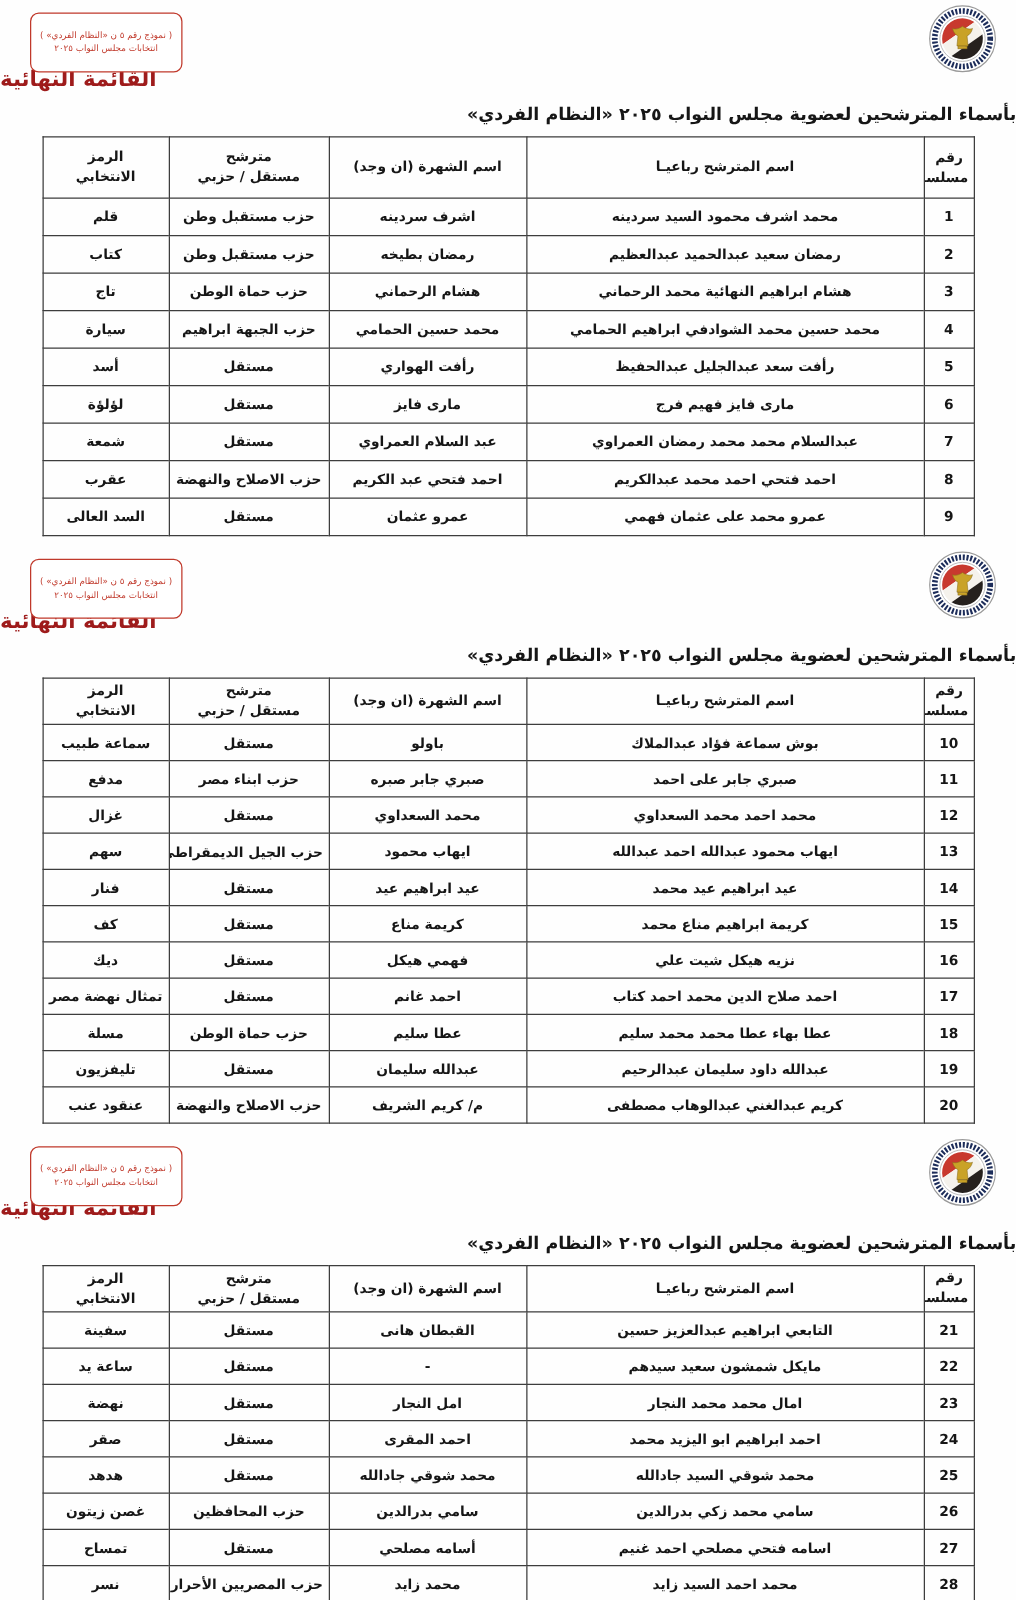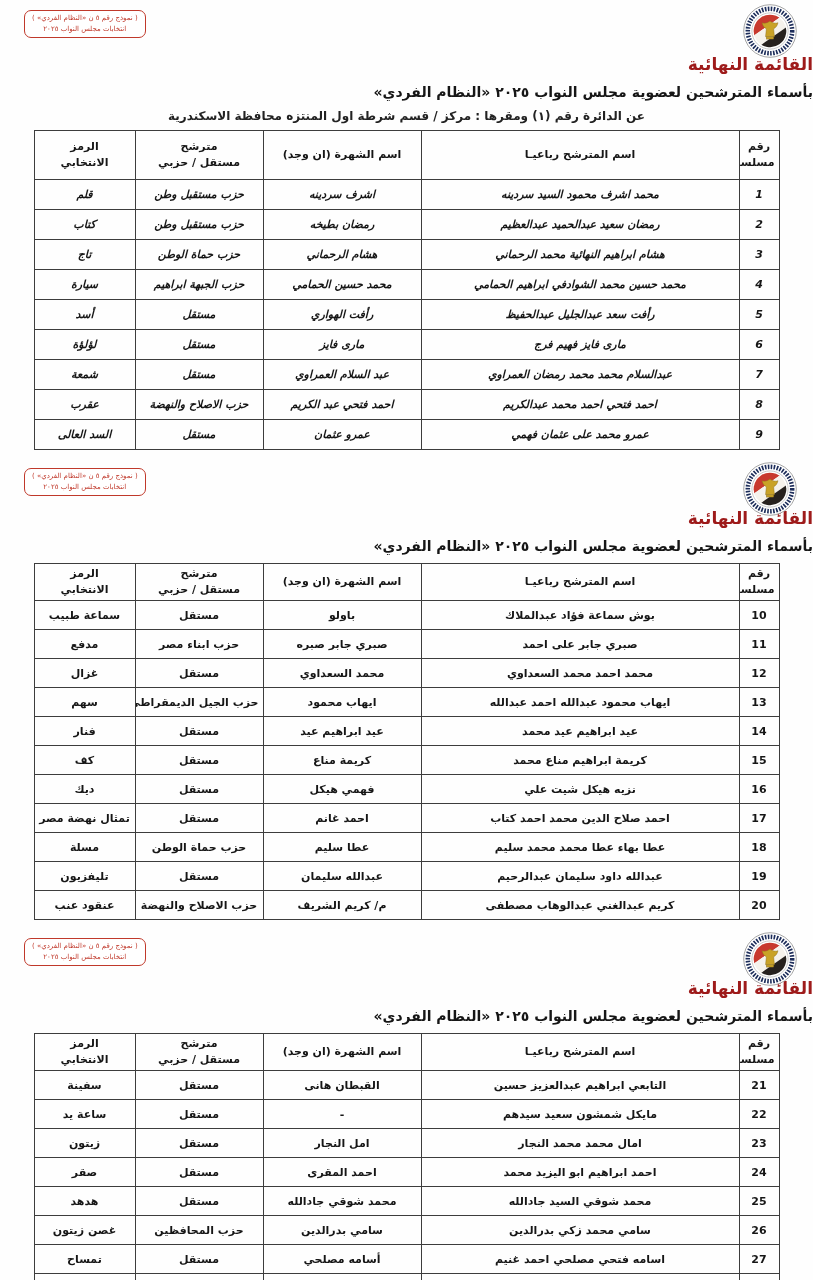--- a/index.html
+++ b/index.html
@@ -6,27 +6,27 @@
   .page{
     width:813px;height:1280px;margin:0 auto;position:relative;
     background:#fefefe;overflow:hidden;direction:rtl;
     font-family:"DejaVu Sans",sans-serif;color:#1c1c1c;
   }
   .list-section{position:relative;}
   .sec-head{position:relative;height:54px;}
   .sec-head.short{height:50px;}
   .stamp{
     position:absolute;left:24px;top:10px;direction:rtl;
-    border:1px solid #c0392b;border-radius:7px;padding:2px 7px;
+    border:1px solid #c0392b;border-radius:7px;padding:12px 7px;
     color:#c0392b;font-size:7px;line-height:1.6;text-align:center;
     background:#fff;white-space:nowrap;
   }
   .logo{position:absolute;right:14px;top:2px;width:58px;height:58px;}
   .sec-title{
-    text-align:right;margin:0 0 10px 0;color:#9e1b1b;
+    text-align:left;margin:0 0 10px 0;color:#9e1b1b;
     font-size:17px;font-weight:bold;letter-spacing:.5px;
   }
   .sec-subtitle{
     text-align:right;margin:0 0 9px 0;color:#161616;
     font-size:14px;font-weight:bold;
   }
   .district-line{
     text-align:center;margin:0 0 7px 0;color:#222;
     font-size:12px;font-weight:600;
   }
@@ -37,21 +37,21 @@
   table.cand th,table.cand td{
     border:1px solid #3d3d3d;text-align:center;vertical-align:middle;
     padding:1px 4px;font-size:11px;color:#161616;font-weight:600;
     overflow:hidden;white-space:nowrap;
   }
   table.cand{border:1.5px solid #2e2e2e;}
   table.cand thead th{font-weight:bold;font-size:11px;line-height:1.5;}
   .s1 thead th{height:46px;}
   .sx thead th{height:34px;}
   table.cand td{height:26px;}
-  .s1 table.cand td{height:27px;font-style:italic;}
+  .s1 table.cand td{height:27px;}
   td.c-serial{font-size:12px;font-weight:bold;}
   .th-line{display:block;}
   .list-section + .list-section{margin-top:8px;}
 </style>
 </head>
 <body>
 
 <div class="page" id="page-root">
   <section class="list-section s1">
     <div class="sec-head">
@@ -76,21 +76,20 @@
             <g fill="#c9a227" stroke="#8a6d1d" stroke-width="0.5">
               <path d="M32 21c3.5 2.6 6.5 2.8 8.8 1.9-.8 3.6-2.7 5.6-4.8 6.6l.9 8.8h-9.8l.9-8.8c-2.1-1-4-3-4.8-6.6 2.3.9 5.3.7 8.8-1.9z"></path>
               <rect x="28" y="38.5" width="8" height="2.4"></rect>
             </g>
           </g>
         </svg>
       </div>
     </div>
     <h1 class="sec-title">القائمة النهائية</h1>
     <h2 class="sec-subtitle">بأسماء المترشحين لعضوية مجلس النواب ٢٠٢٥ «النظام الفردي»</h2>
-    <p class="district-line">عن الدائرة رقم (١)   ومقرها : مركز / قسم شرطة اول المنتزه   محافظة الاسكندرية</p>
     <table class="cand">
       <colgroup>
         <col style="width:40px">
           <col style="width:318px">
           <col style="width:158px">
           <col style="width:128px">
           <col style="width:101px">
       </colgroup>
       <thead>
         <tr>
@@ -419,21 +418,21 @@
     <td class="c-shohra">-</td>
     <td class="c-party">مستقل</td>
     <td class="c-symbol">ساعة يد</td>
   </tr>
 
   <tr class="data-row">
     <td class="c-serial">23</td>
     <td class="c-name">امال محمد محمد النجار</td>
     <td class="c-shohra">امل النجار</td>
     <td class="c-party">مستقل</td>
-    <td class="c-symbol">زيتون</td>
+    <td class="c-symbol">نهضة</td>
   </tr>
 
   <tr class="data-row">
     <td class="c-serial">24</td>
     <td class="c-name">احمد ابراهيم ابو اليزيد محمد</td>
     <td class="c-shohra">احمد المقرى</td>
     <td class="c-party">مستقل</td>
     <td class="c-symbol">صقر</td>
   </tr>
 

